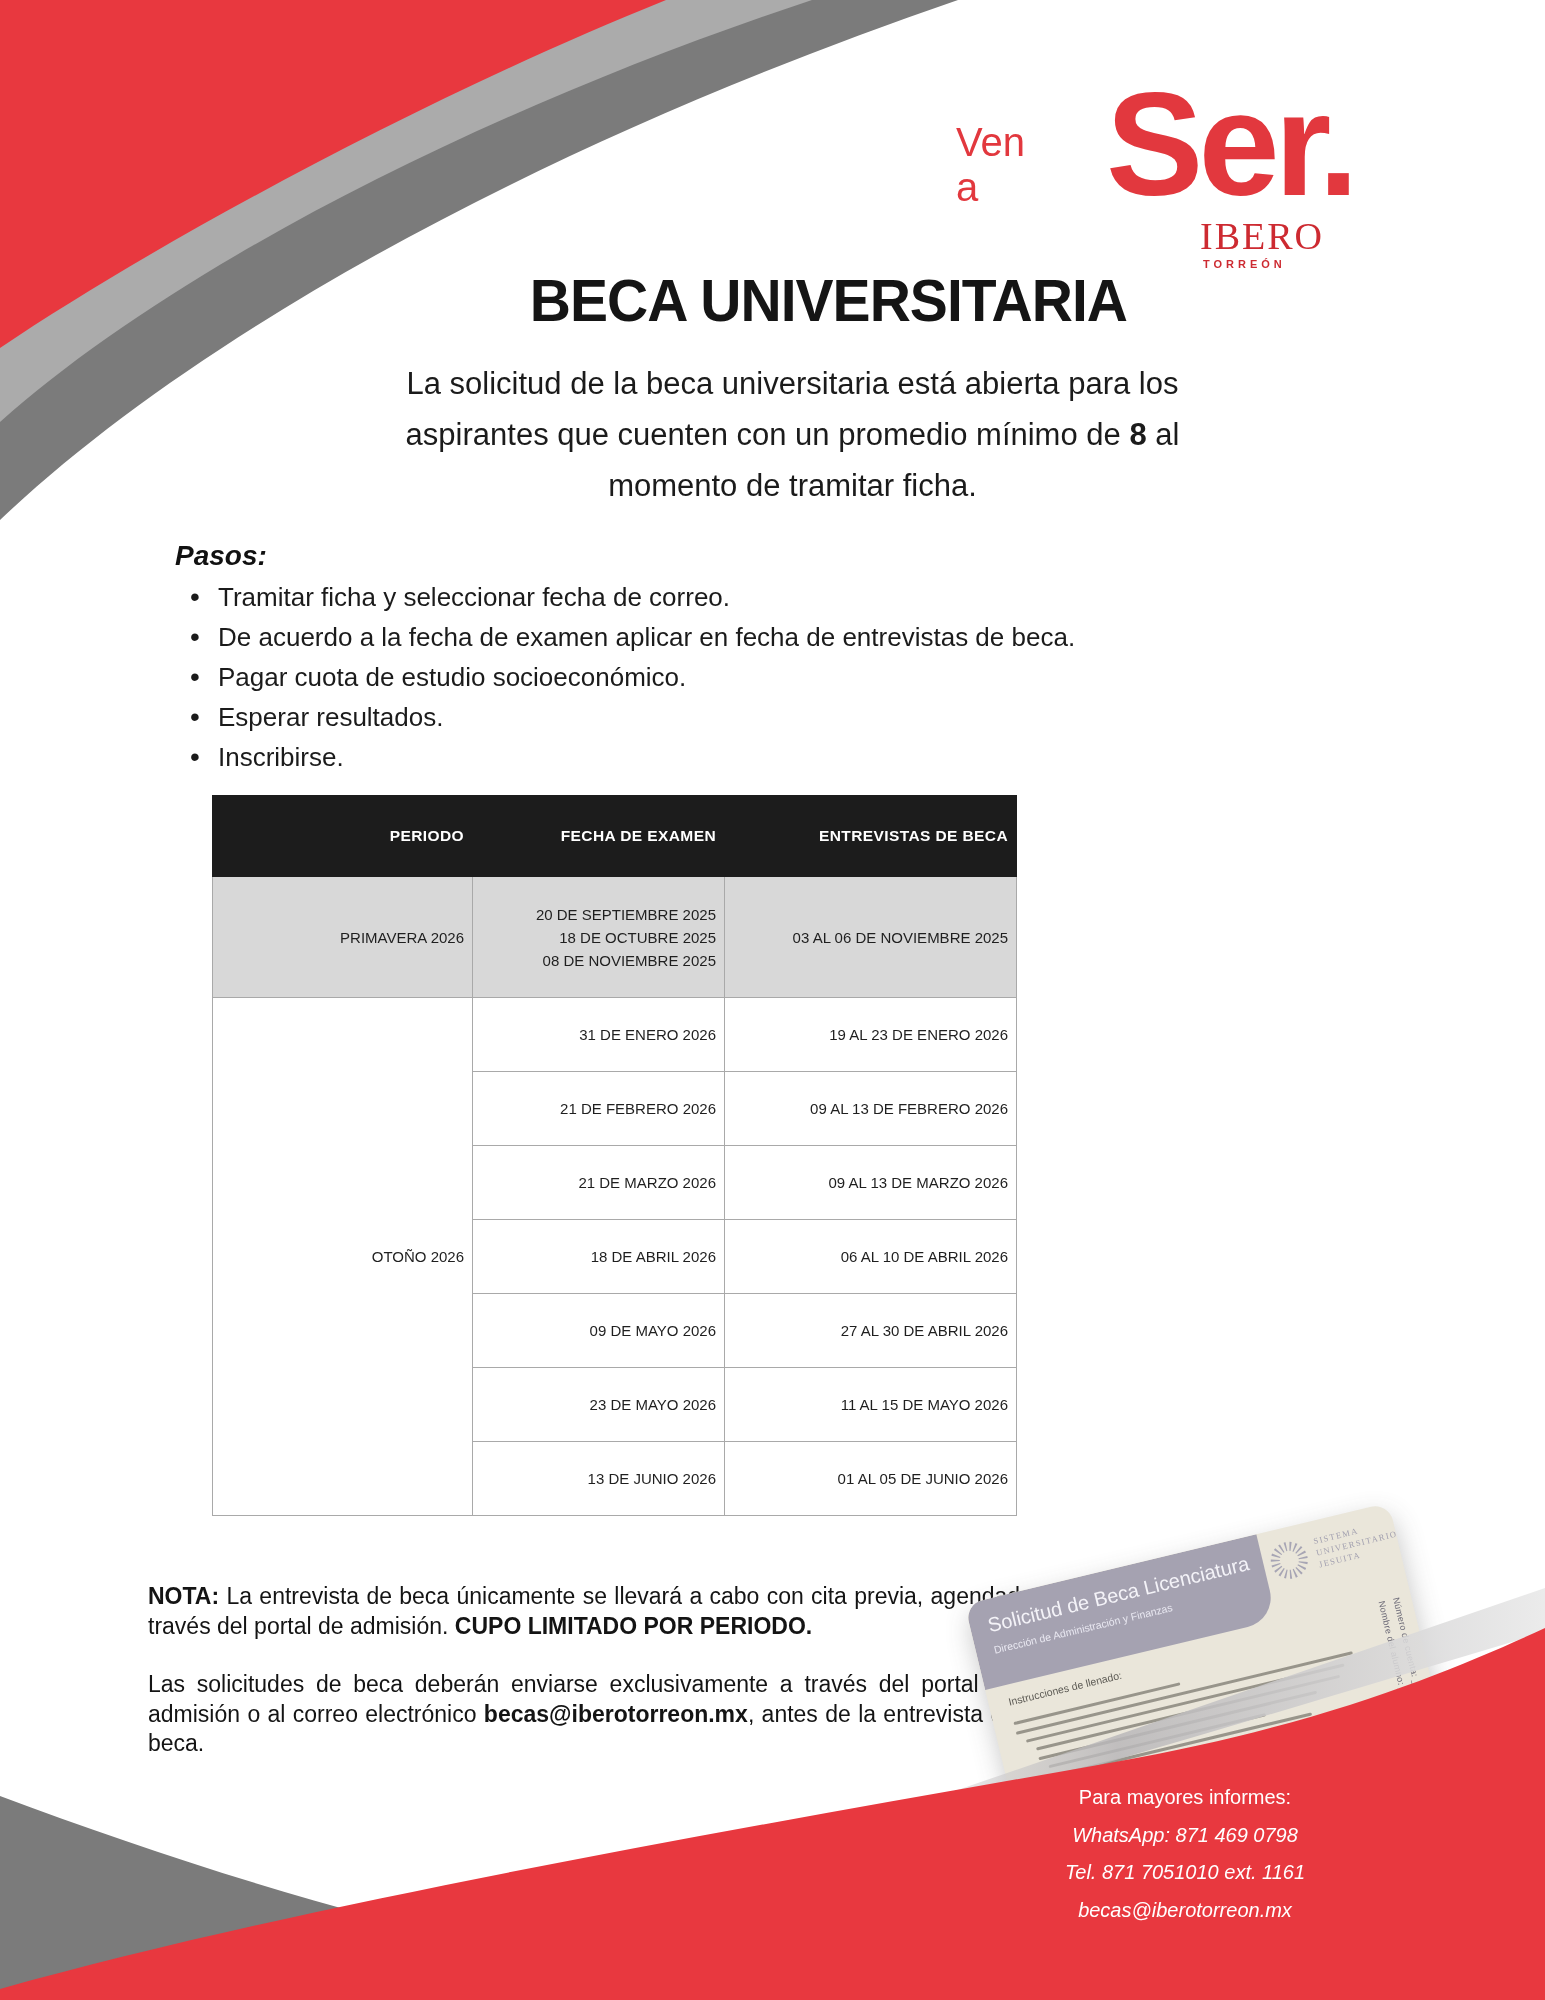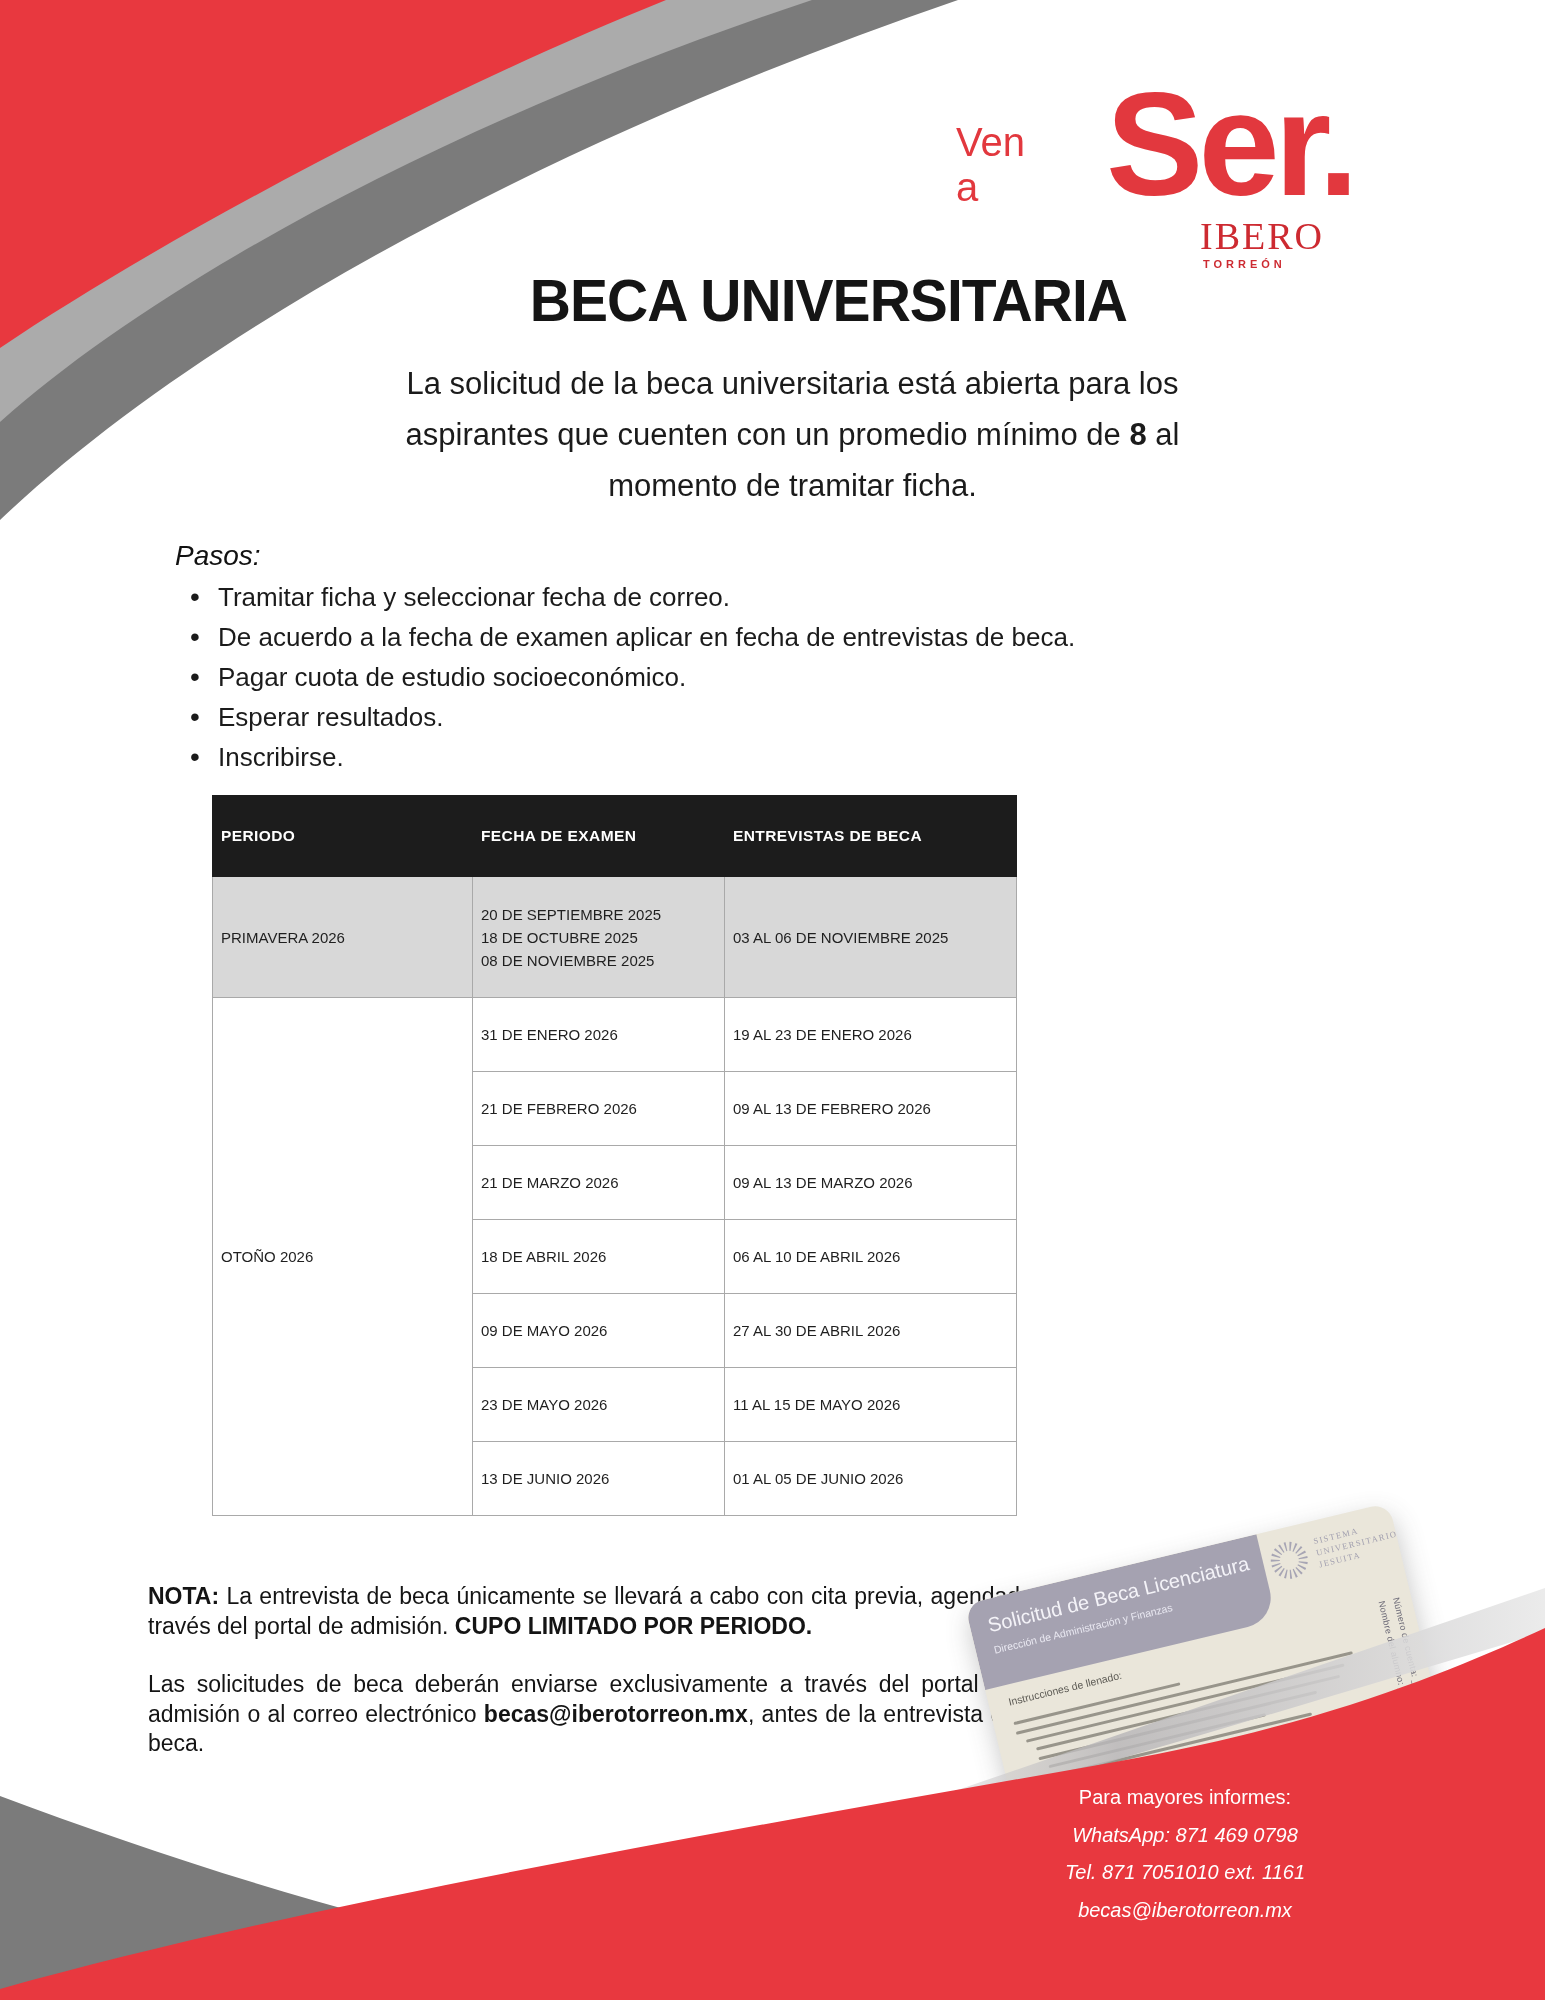--- a/index.html
+++ b/index.html
@@ -18,28 +18,28 @@
   .ibero{position:absolute;top:214px;left:1200px;font-family:"Liberation Serif",serif;font-size:38px;letter-spacing:2px;color:#cd2a31}
   .torreon{position:absolute;top:258px;left:1203px;font-size:11px;letter-spacing:4px;color:#cd2a31;font-weight:700}
 
   
   .page-title{position:absolute;top:266px;left:56px;width:1545px;text-align:center;z-index:2}
   .page-title span{display:inline-block;transform:scaleX(.95);font-size:60px;font-weight:700;letter-spacing:-1px;color:#151515}
   .intro{position:absolute;top:358px;left:20px;width:1545px;text-align:center;font-size:31px;line-height:51px;color:#1b1b1b;z-index:2}
   .intro b{font-weight:700}
 
   
-  .pasos-heading{position:absolute;top:540px;left:175px;font-size:28px;font-weight:400;font-style:italic;color:#111}
+  .pasos-heading{position:absolute;top:540px;left:175px;font-size:28px;font-weight:700;font-style:italic;color:#111}
   .pasos-list{position:absolute;top:583px;left:178px;margin:0;padding:0;list-style:none;font-size:26px;color:#1b1b1b}
   .pasos-list li{position:relative;padding-left:40px;margin-bottom:11px;line-height:29px}
   .pasos-list li::before{content:"\2022";position:absolute;left:12px;top:-1px;font-size:28px}
 
   
   .sched{position:absolute;top:795px;left:212px;z-index:2;border-collapse:collapse;table-layout:fixed;width:753px}
-  .sched th,.sched td{border:1px solid #a9a9a9;text-align:left;vertical-align:middle;padding:0 8px}
+  .sched th,.sched td{border:1px solid #a9a9a9;text-align:right;vertical-align:middle;padding:0 8px}
   .sched th{background:#1c1c1c;color:#fff;font-size:15.5px;font-weight:700;letter-spacing:.4px;height:80px;border-color:#1c1c1c}
   .sched .c1{width:243px}.sched .c2{width:235px}.sched .c3{width:275px}
   .sched td{font-size:15px;color:#1f1f1f}
   .row-gray td{background:#d8d8d8;height:120px}
   .row-gray .dates div{line-height:23px}
   .otono-row td{height:73px;background:#fff}
 
   
   .nota{position:absolute;top:1582px;left:148px;width:905px;font-size:23px;line-height:29.5px;text-align:justify;color:#141414;z-index:1}
   .solicitudes{position:absolute;top:1670px;left:148px;width:868px;font-size:23px;line-height:29.5px;text-align:justify;color:#141414;z-index:1}

